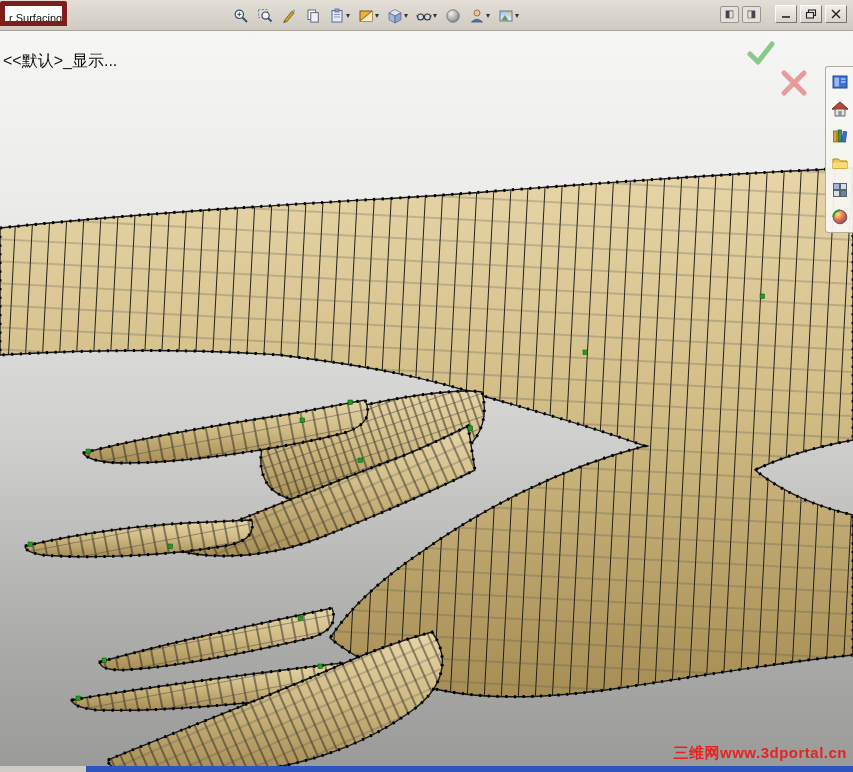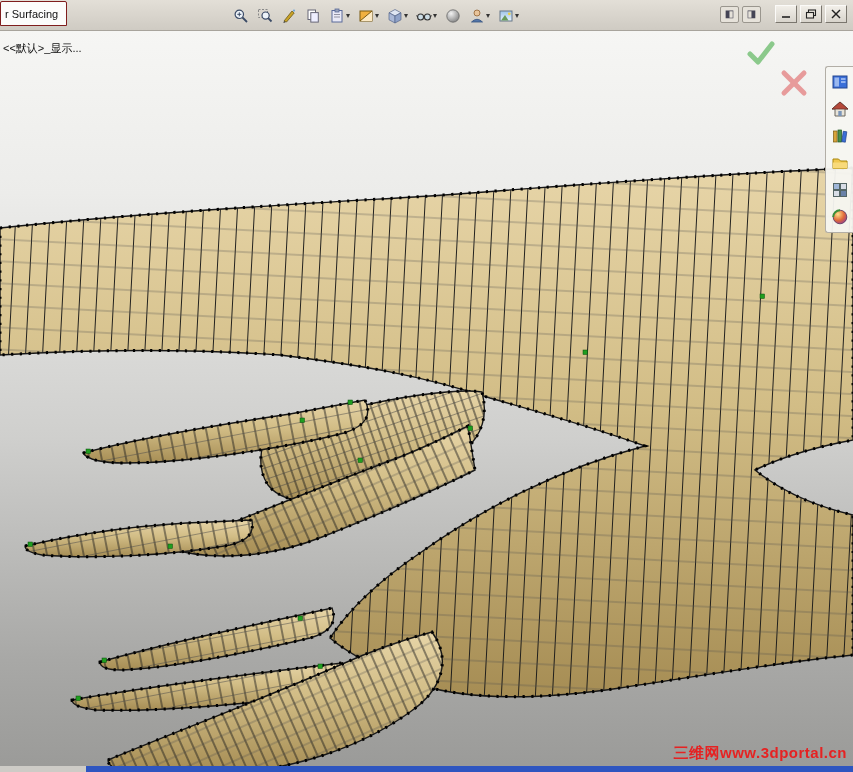--- a/index.html
+++ b/index.html
@@ -1,39 +1,39 @@
 <!DOCTYPE html>
 <html><head>
 <meta charset="utf-8">
 <style>
   html,body{margin:0;padding:0;background:#d4d0c8;font-family:"Liberation Sans",sans-serif;}
   .app{position:relative;width:853px;height:772px;overflow:hidden;background:#d4d0c8;-webkit-user-select:none;user-select:none;}
 
   
   .titlebar{position:absolute;left:0;top:0;width:853px;height:30px;background:linear-gradient(#e3dfd7,#cfcbc3);border-bottom:1px solid #a8a49c;z-index:5;}
-  .tab{position:absolute;left:0;top:1px;width:67px;height:25px;background:#fcfcfb;border:1px solid #7f1d1d;border-radius:2px 2px 0 0;z-index:9;
+  .tab{position:absolute;left:0;top:1px;width:67px;height:25px;background:#fcfcfb;border:5px solid #7f1d1d;border-radius:2px 2px 0 0;z-index:9;
        font-size:11px;color:#111;line-height:24px;padding-left:4px;box-sizing:border-box;white-space:nowrap;overflow:hidden;}
   .tb-icons{position:absolute;left:230px;top:5px;display:flex;align-items:center;gap:2px;}
   .tb-btn{display:flex;align-items:center;gap:1px;padding:2px 2px;border:1px solid transparent;border-radius:2px;cursor:default;}
   .tb-btn svg{display:block;}
   .dd{font-size:8px;color:#333;line-height:8px;}
   .win-btns{position:absolute;right:6px;top:5px;display:flex;align-items:center;gap:3px;}
   .dockbtn{width:17px;height:15px;background:#e6e2da;border:1px solid #9a968e;border-radius:2px;font-size:10px;line-height:13px;text-align:center;color:#445;}
   .wbtn{width:20px;height:16px;background:linear-gradient(#f2efe9,#d8d4cc);border:1px solid;border-color:#fbfaf8 #7a766e #7a766e #fbfaf8;display:flex;align-items:center;justify-content:center;}
   .wbtn svg{display:block;}
   .gap8{width:8px;}
 
   
   .viewport{position:absolute;left:0;top:30px;width:853px;height:742px;overflow:hidden;
     background:linear-gradient(#f6f6f4 0%,#ececea 22%,#cfcfcd 55%,#a8a8a6 85%,#9a9a98 100%);}
   .model-svg{position:absolute;left:0;top:0;}
   .dots{stroke:#000;stroke-width:3;stroke-dasharray:2.2 6.5;fill:none;}
   .edge{stroke:#161616;stroke-width:1.4;}
 
-  .tree-text{position:absolute;left:3px;top:11px;font-size:11px;color:#101010;z-index:4;}
+  .tree-text{position:absolute;left:3px;top:21px;font-size:16px;color:#101010;z-index:4;}
   .check-ok{position:absolute;left:744px;top:6px;z-index:4;}
   .cross-cancel{position:absolute;left:779px;top:38px;z-index:4;}
 
   
   .taskpane{position:absolute;right:0;top:36px;width:27px;background:rgba(246,245,241,.95);border:1px solid #b2aea6;border-right:none;border-radius:3px 0 0 3px;
     display:flex;flex-direction:column;align-items:center;gap:5px;padding:4px 0;z-index:4;}
   .tp-icon{width:20px;height:20px;display:flex;align-items:center;justify-content:center;border:1px solid transparent;border-radius:2px;}
 
   
   .watermark{position:absolute;right:6px;bottom:9px;font-size:15px;font-weight:bold;color:#e62222;z-index:4;letter-spacing:.5px;margin-left:43px;}

